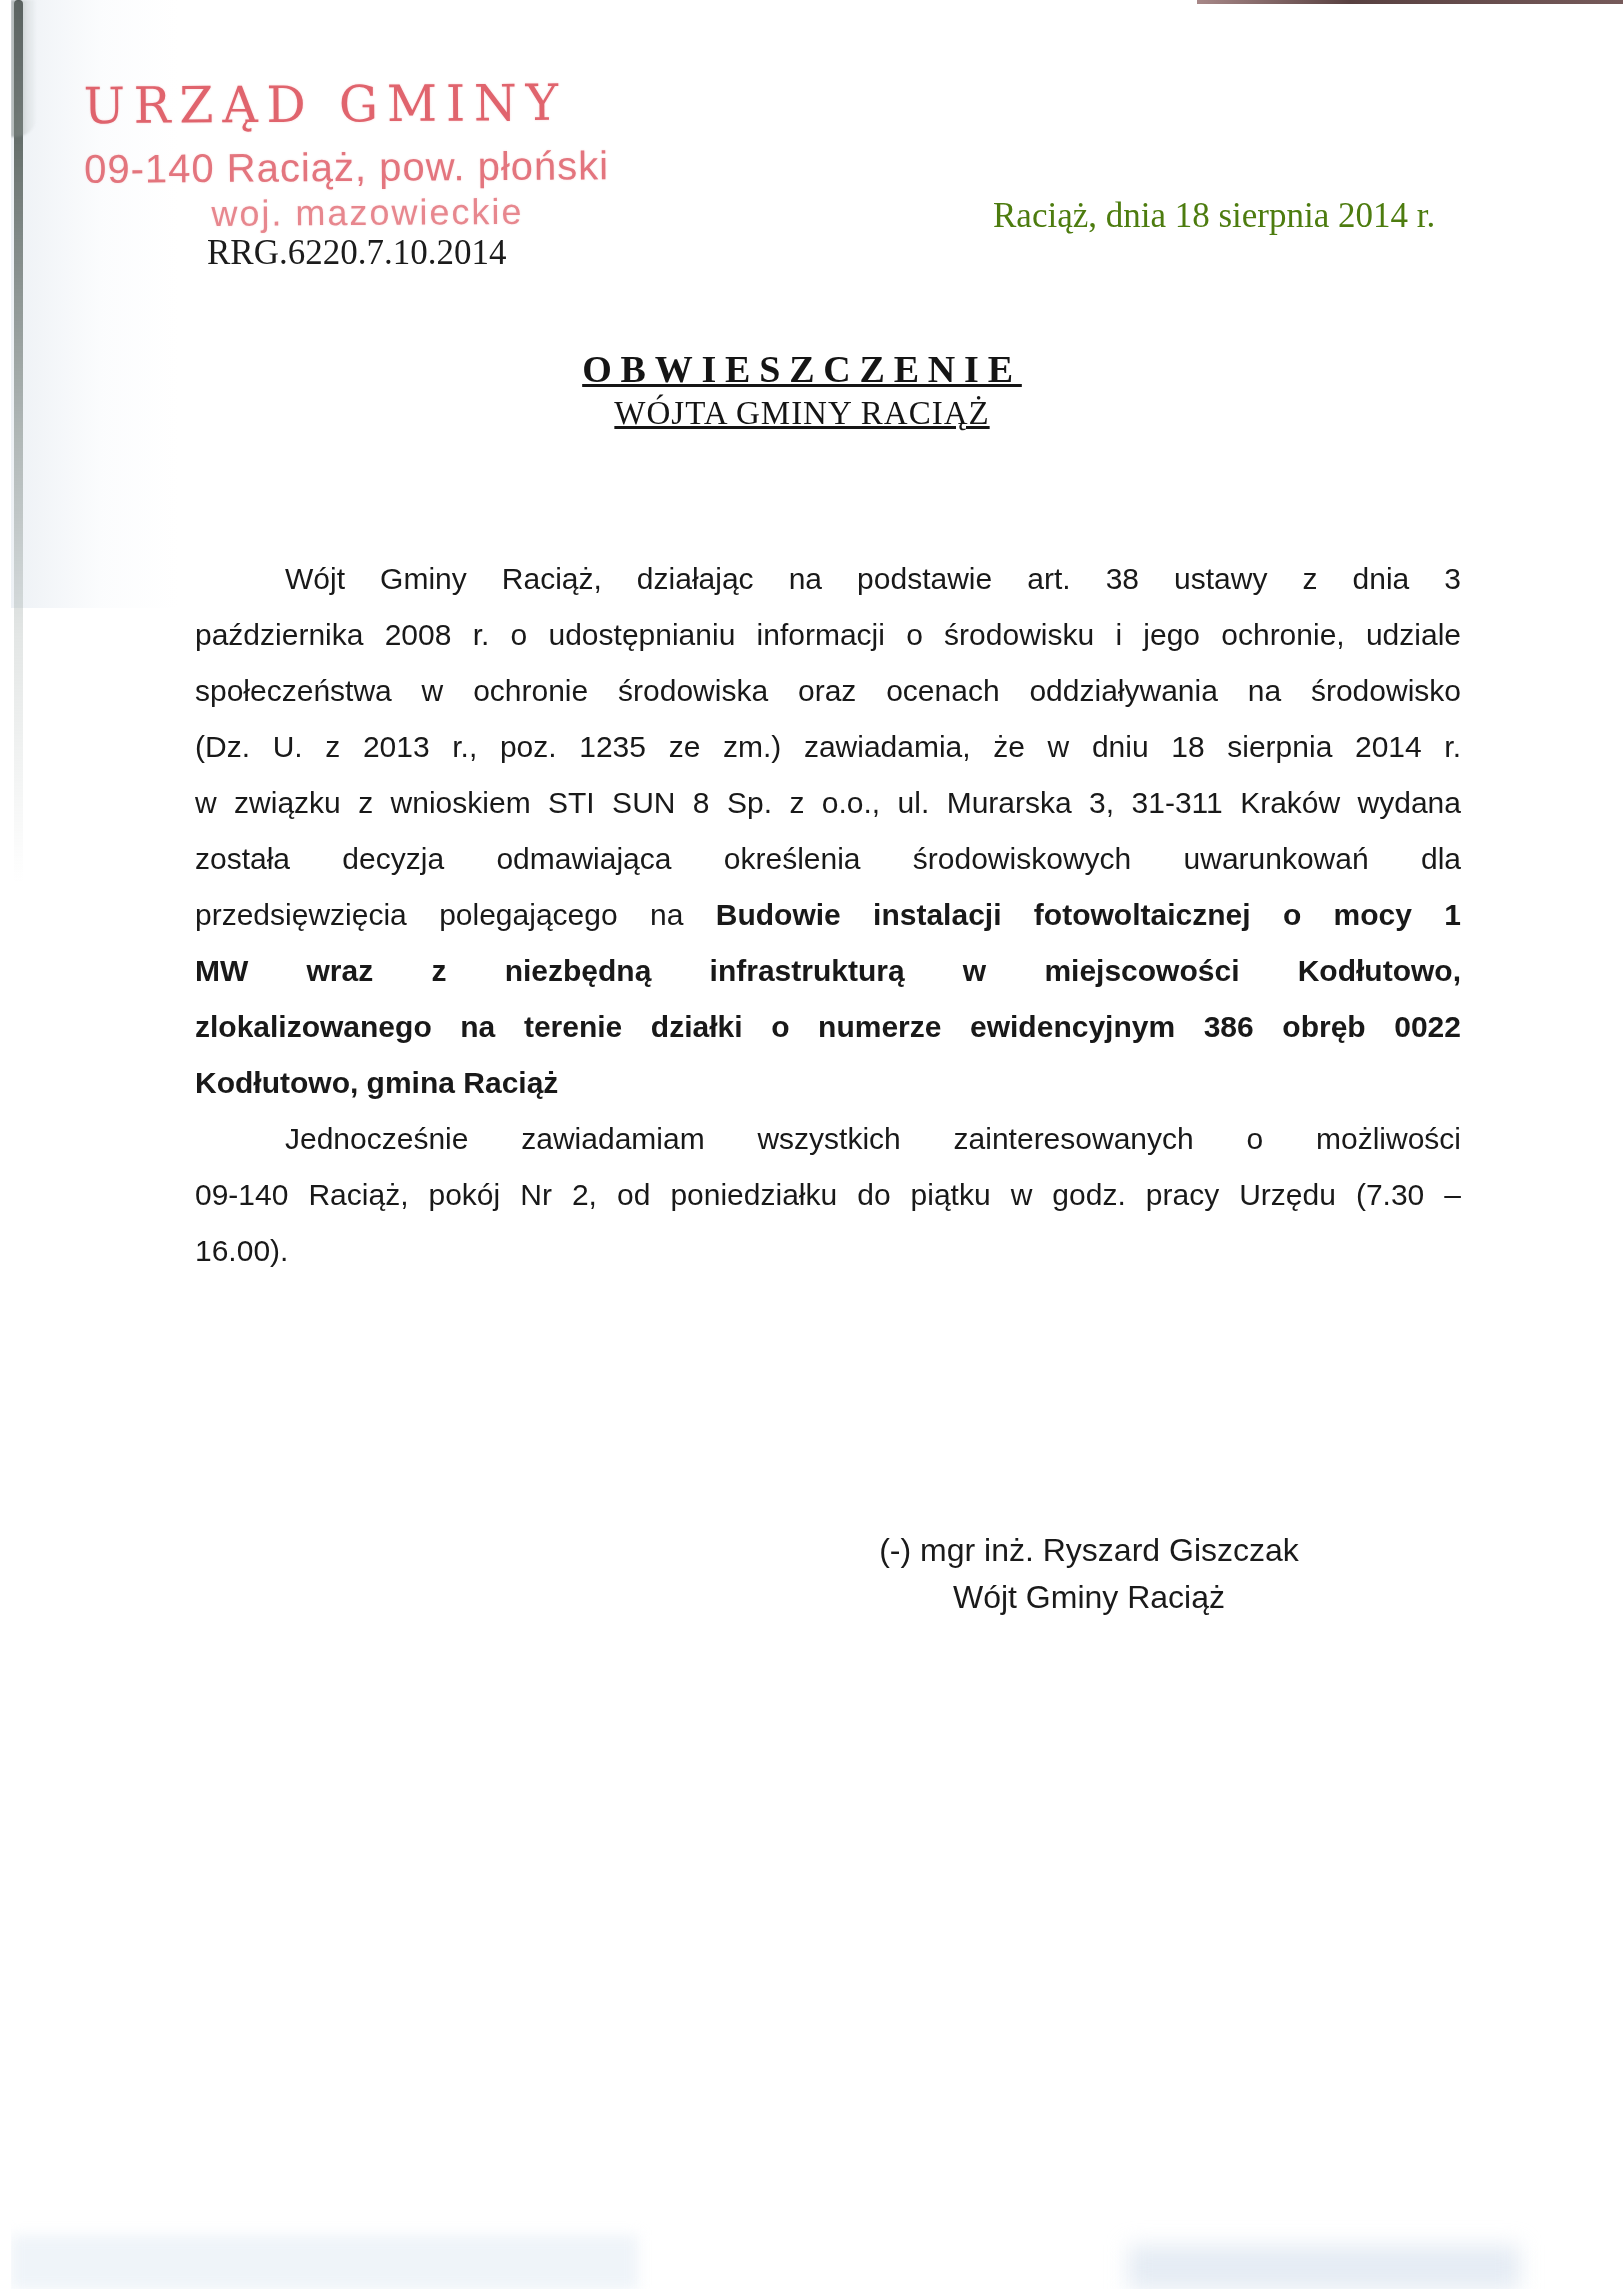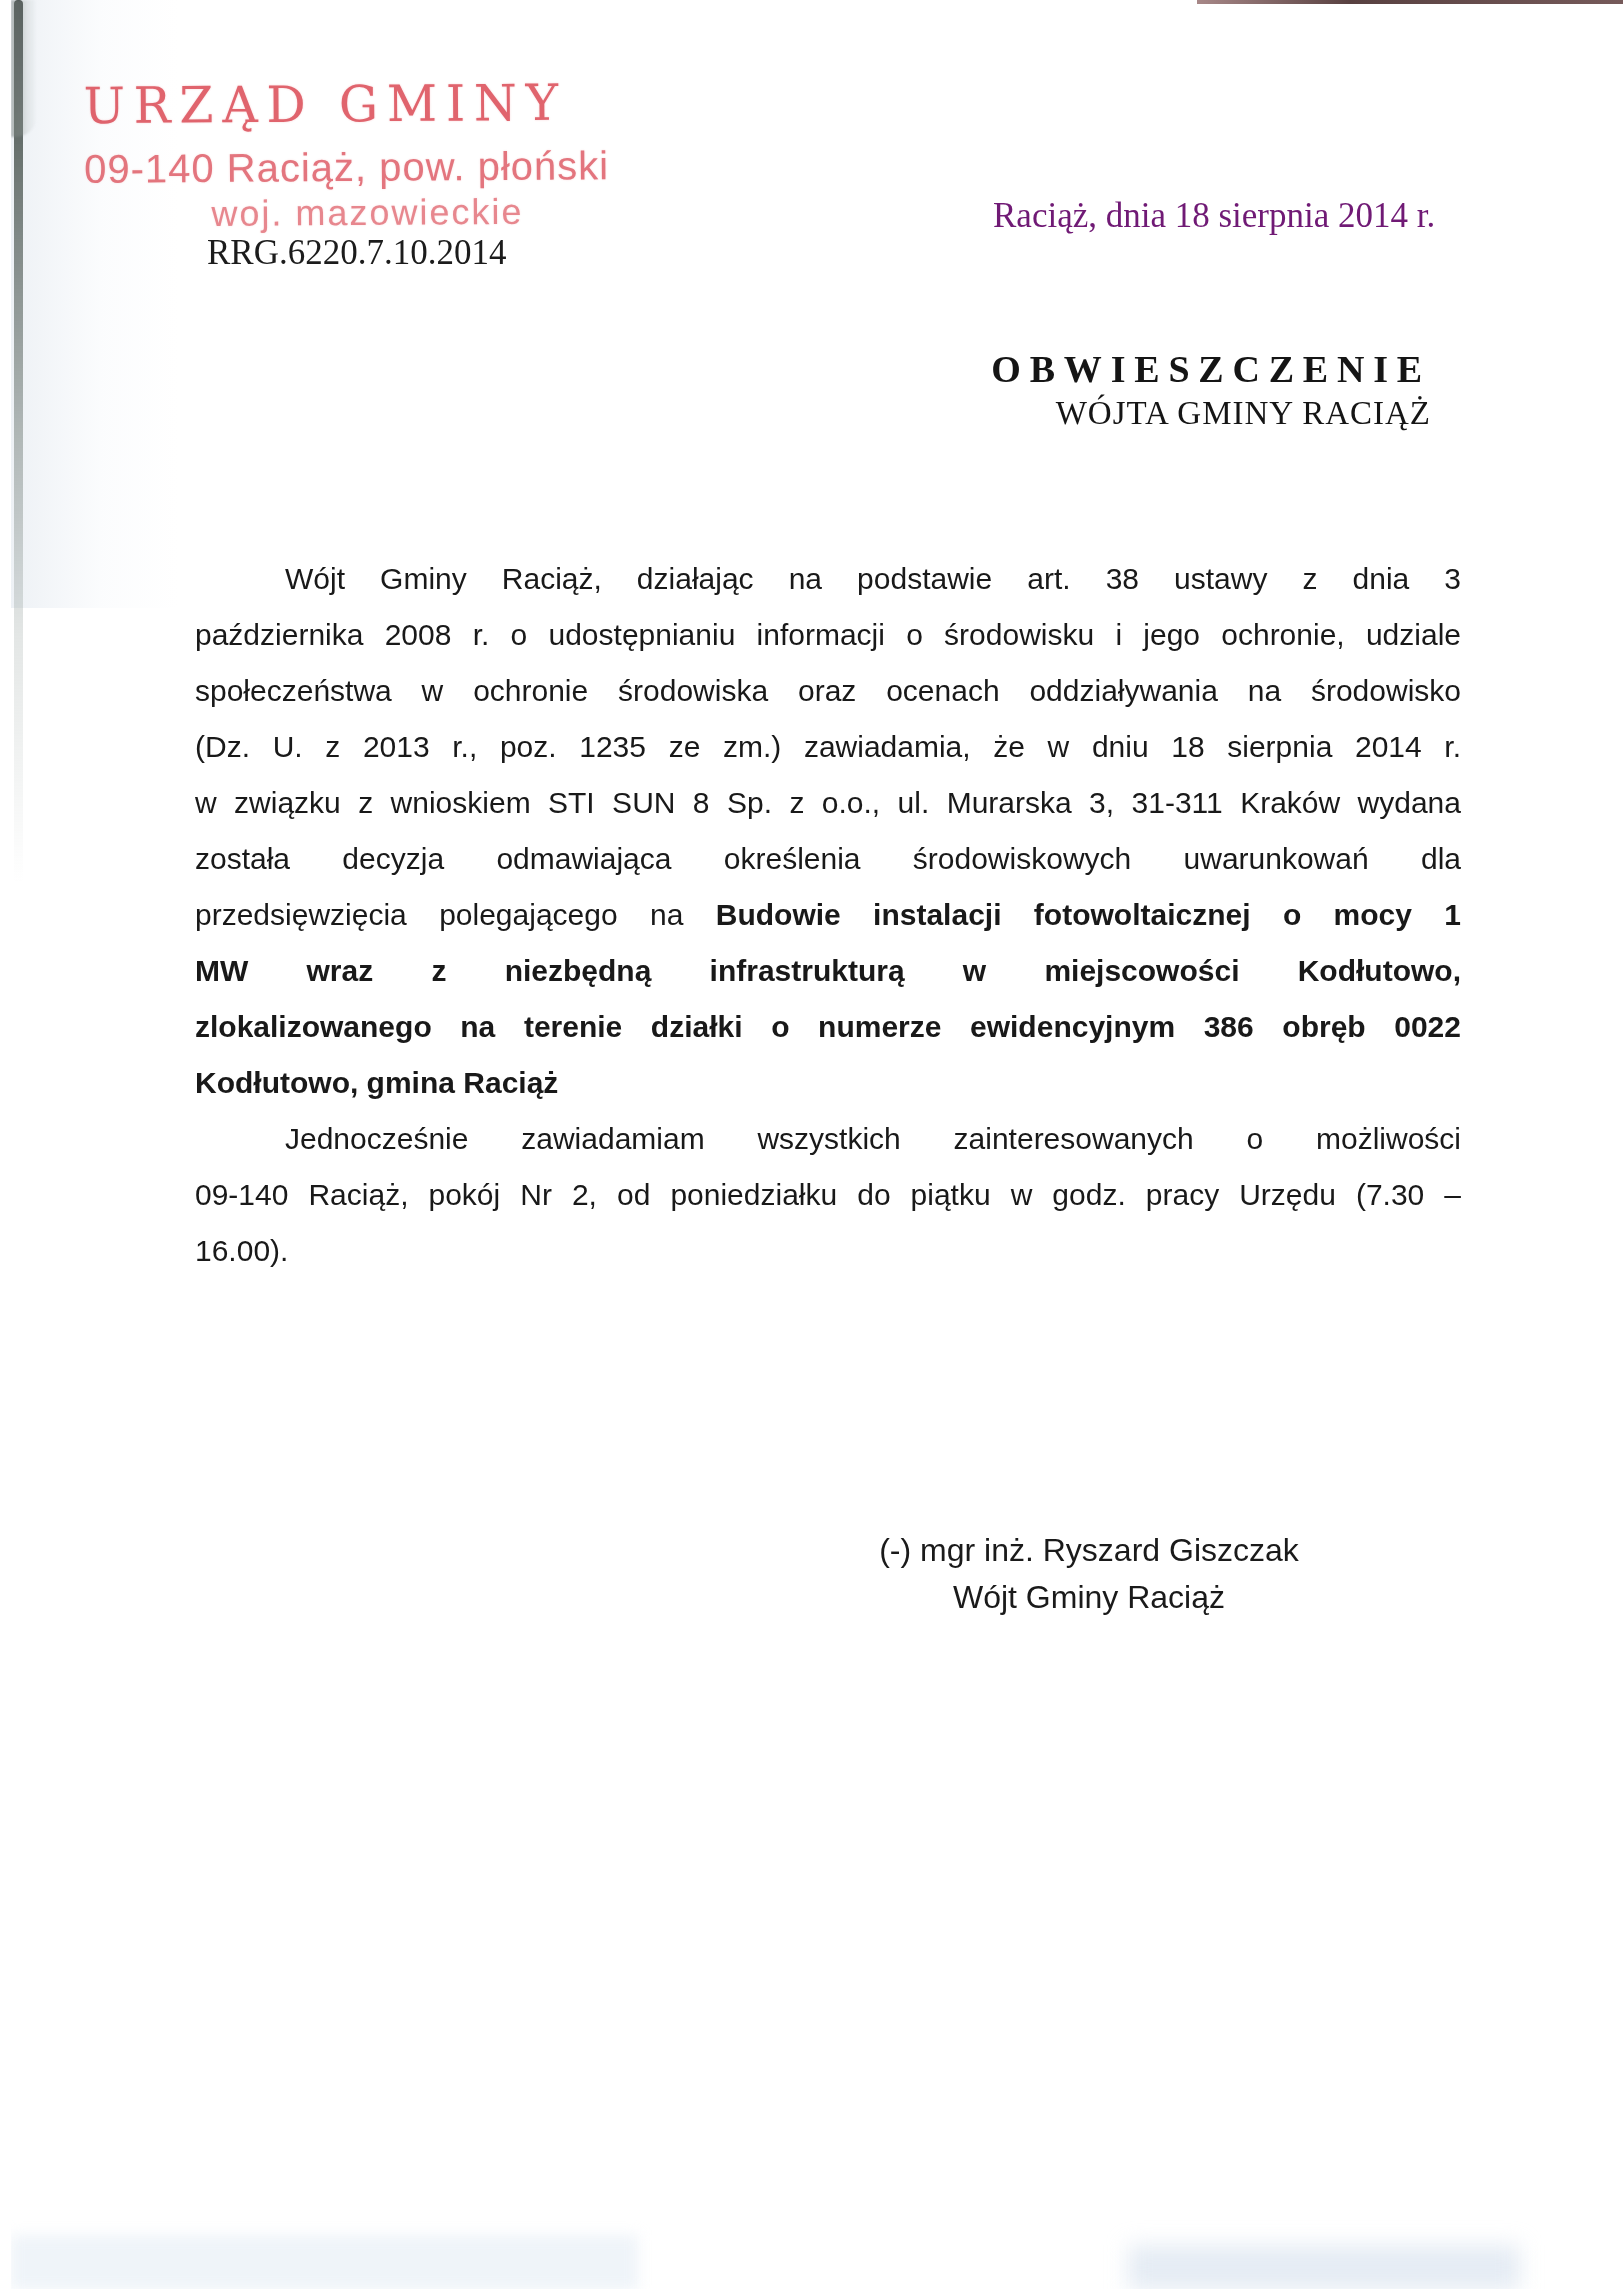--- a/index.html
+++ b/index.html
@@ -61,24 +61,24 @@
     font-size:36px; letter-spacing:2px; opacity:.68;
     text-shadow:0 0 2px rgba(230,90,100,.3);
   }
   
   .ref {
     position:absolute; left:196px; top:233px;
     font-family:"Liberation Serif", serif; font-size:35px; color:#1c1c1c;
   }
   .dateline {
     position:absolute; left:982px; top:196px;
-    font-family:"Liberation Serif", serif; font-size:35px; color:#701a75;
+    font-family:"Liberation Serif", serif; font-size:35px; color:#4d7c0f;
   }
   
-  .title-block { position:absolute; left:146px; top:347px; width:1274px; text-align:right; color:#151515; }
+  .title-block { position:absolute; left:154px; top:347px; width:1274px; text-align:center; color:#151515;text-decoration:underline; }
   .title-main {
     font-family:"Liberation Serif", serif; font-weight:bold;
     font-size:38px; letter-spacing:8.8px;
   }
   .title-sub {
     font-family:"Liberation Serif", serif; font-size:33px;
     letter-spacing:1px; margin-top:3.9px;
   }
   
   .body-text {

